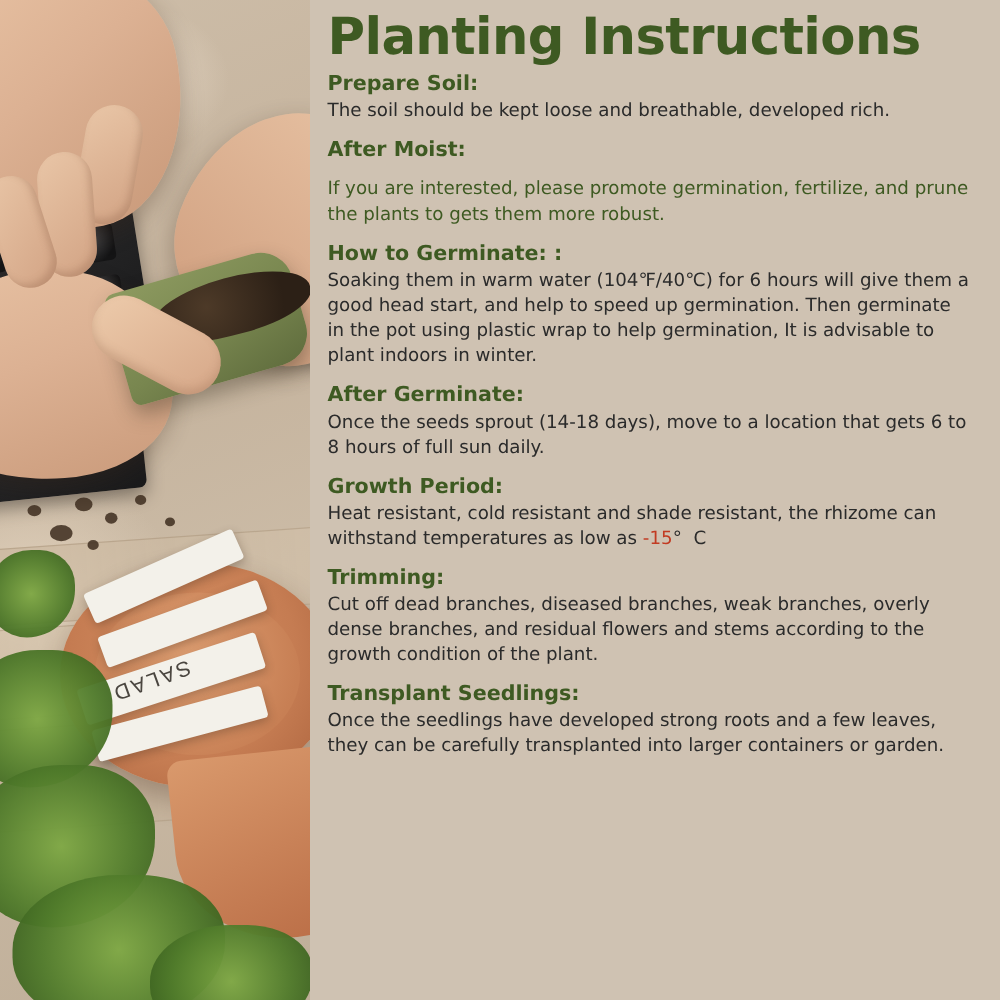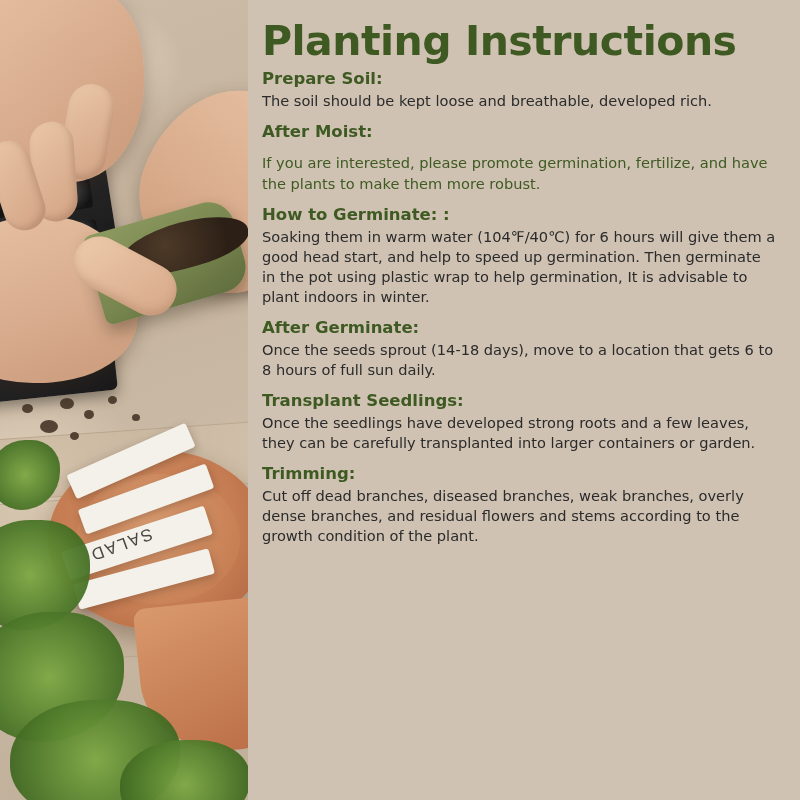--- a/index.html
+++ b/index.html
@@ -194,21 +194,21 @@
   }
   .h1 { left: -30px; top: 520px; width: 120px; height: 110px; }
   .h2 { left: -26px; top: 612px; width: 150px; height: 130px; }
   .h3 { left: 10px; top: 700px; width: 170px; height: 120px; }
   .h4 { left: 120px; top: 740px; width: 130px; height: 90px; }
   .h5 { left: -10px; top: 440px; width: 70px; height: 70px; }
 
   
   .content {
     flex: 1 1 auto;
-    padding: 20px 22px 0 14px;
+    padding: 8px 22px 0 14px;
     box-sizing: border-box;
   }
   h1.title {
     margin: 0 0 6px 0;
     font-family: "DejaVu Sans", sans-serif;
     font-weight: bold;
     font-size: 41px;
     line-height: 1.05;
     color: #3e5a22;
     letter-spacing: -0.5px;
@@ -319,36 +319,40 @@
 
     <div class="section">
       <p class="sec-head">Prepare Soil:</p>
       <p class="sec-body">The soil should be kept loose and breathable, developed rich.</p>
     </div>
 
     <div class="section">
       <p class="sec-head">After Moist:</p>
     </div>
 
-    <p class="note">If you are interested, please promote germination, fertilize, and have the plants to make them more robust.</p>
+    <p class="note">If you are interested, please promote germination, fertilize, and prune the plants to gets them more robust.</p>
 
     <div class="section">
       <p class="sec-head">How to Germinate: :</p>
       <p class="sec-body">Soaking them in warm water (104℉/40℃) for 6 hours will give them a good head start, and help to speed up germination. Then germinate in the pot using plastic wrap to help germination, It is advisable to plant indoors in winter.</p>
     </div>
 
     <div class="section">
       <p class="sec-head">After Germinate:</p>
       <p class="sec-body">Once the seeds sprout (14-18 days), move to a location that gets 6 to 8 hours of full sun daily.</p>
     </div>
 
+    <div class="section">
+      <p class="sec-head">Growth Period:</p>
+      <p class="sec-body"><span>Heat resistant, cold resistant and shade resistant, the rhizome can withstand temperatures as low as </span><span class="temp">-15</span><span class="degree">°</span>&nbsp;&nbsp;<span class="degree">C</span></p>
+    </div>
+
+    <div class="section">
+      <p class="sec-head">Trimming:</p>
+      <p class="sec-body">Cut off dead branches, diseased branches, weak branches, overly dense branches, and residual flowers and stems according to the growth condition of the plant.</p>
+    </div>
 
     <div class="section">
       <p class="sec-head">Transplant Seedlings:</p>
       <p class="sec-body">Once the seedlings have developed strong roots and a few leaves, they can be carefully transplanted into larger containers or garden.</p>
     </div>
-
-    <div class="section">
-      <p class="sec-head">Trimming:</p>
-      <p class="sec-body">Cut off dead branches, diseased branches, weak branches, overly dense branches, and residual flowers and stems according to the growth condition of the plant.</p>
-    </div>
   </div>
 </div>
 
 </body></html>

